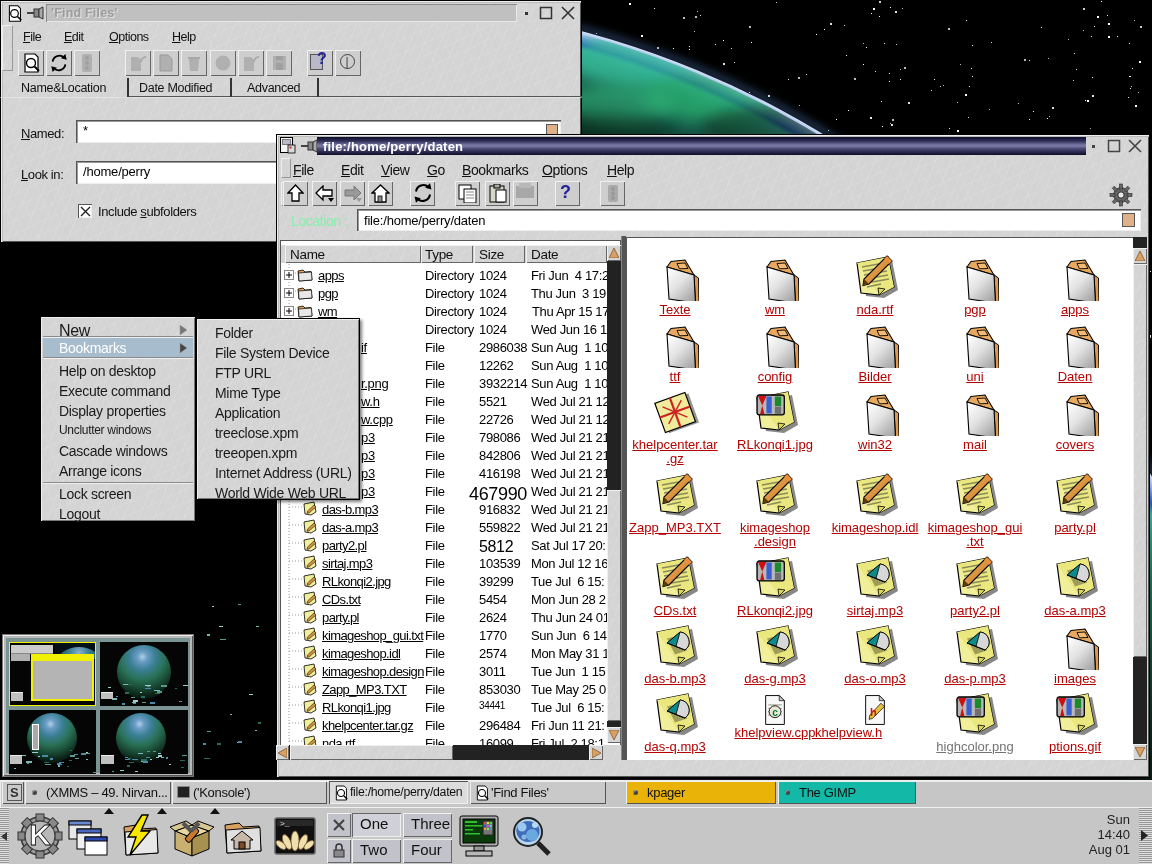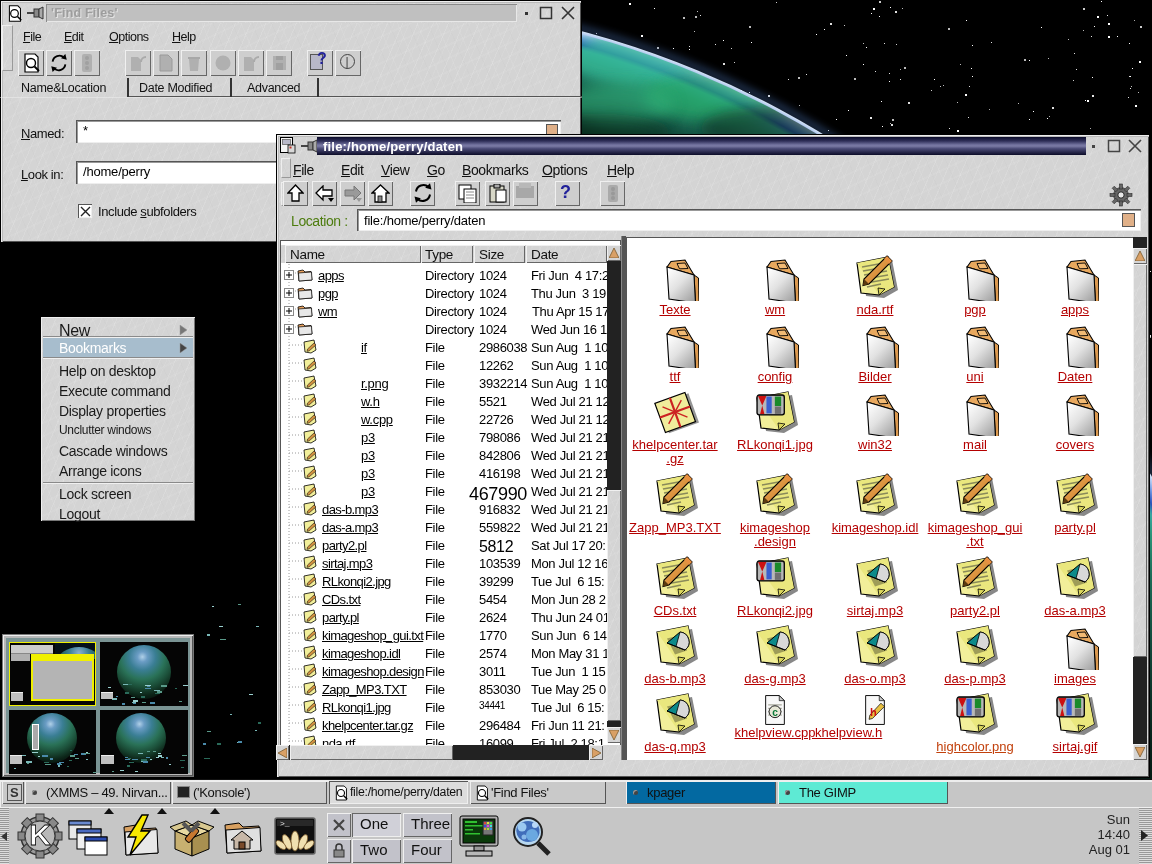--- a/index.html
+++ b/index.html
@@ -1371,21 +1371,21 @@
       <svg class="abs" style="left:7px;top:3px" width="12" height="20">
         <rect x="1" y="1" width="10" height="17" rx="2" fill="#aaaaaa"></rect>
         <circle cx="6" cy="5" r="2" fill="#999"></circle>
         <circle cx="6" cy="9.5" r="2" fill="#999"></circle>
         <circle cx="6" cy="14" r="2" fill="#999"></circle>
       </svg>
     </div>
     <svg class="abs" style="left:1108px;top:183px" width="26" height="24" viewBox="0 0 24 24">
       <use href="#gear"></use>
     </svg>
-    <div class="abs" style="position:absolute;left:291px;top:213px;font-size:14px;letter-spacing:-0.4px;color:#4d7c0f">Location :</div>
+    <div class="abs" style="position:absolute;left:291px;top:213px;font-size:14px;letter-spacing:-0.4px;color:#86efac">Location :</div>
     <div class="abs" style="position:absolute;left:357px;top:209px;width:784px;height:22px;background:#fff;box-shadow:inset 1px 1px 0 #555, inset 2px 2px 0 #999, inset -1px -1px 0 #eee">
       <div class="abs" style="left:7px;top:4px;font-size:13px;letter-spacing:-0.2px;color:#000">file:/home/perry/daten</div>
     </div>
     <div class="abs" style="position:absolute;left:1122px;top:213px;width:13px;height:14px;background:#e0b088;border:1px solid #555"></div>
     <div class="abs" style="position:absolute;left:280px;top:240px;width:341px;height:520px;background:#fff;border:1px solid #555"></div>
     <div class="tex abs" style="position:absolute;left:281px;top:245px;width:340px;height:18px"></div>
     <div class="tex abs" style="position:absolute;left:285px;top:245px;width:136px;height:18px;box-shadow:inset 1px 1px 0 #f0f0f0, inset -1px -1px 0 #666"></div>
     <div class="abs" style="position:absolute;left:290px;top:247px;font-size:13.5px;letter-spacing:-0.3px;color:#111">Name</div>
     <div class="tex abs" style="position:absolute;left:421px;top:245px;width:52px;height:18px;box-shadow:inset 1px 1px 0 #f0f0f0, inset -1px -1px 0 #666"></div>
     <div class="abs" style="position:absolute;left:425px;top:247px;font-size:13.5px;letter-spacing:-0.3px;color:#111">Type</div>
@@ -1785,25 +1785,25 @@
       <use href="#cpage"></use>
     </svg>
     <div style="position:absolute;left:715px;top:726px;width:120px;text-align:center;color:#b40000;font-size:13px;line-height:14px"><span class="u">khelpview.cpp</span></div>
     <svg class="abs" style="left:854px;top:693px" width="42" height="34" viewBox="0 0 42 40">
       <use href="#hpage"></use>
     </svg>
     <div style="position:absolute;left:815px;top:726px;width:120px;color:#b40000;font-size:13px;line-height:14px"><span class="u">khelpview.h</span></div>
     <svg class="abs" style="left:951px;top:690px" width="48" height="48" viewBox="0 0 48 46">
       <use href="#idoc"></use>
     </svg>
-    <div style="position:absolute;left:915px;top:740px;width:120px;text-align:center;color:#c2410c;font-size:13px;line-height:14px"><span class="u">highcolor.png</span></div>
+    <div style="position:absolute;left:915px;top:740px;width:120px;text-align:center;color:#737373;font-size:13px;line-height:14px"><span class="u">highcolor.png</span></div>
     <svg class="abs" style="left:1051px;top:690px" width="48" height="48" viewBox="0 0 48 46">
       <use href="#idoc"></use>
     </svg>
-    <div style="position:absolute;left:1015px;top:740px;width:120px;text-align:center;color:#b40000;font-size:13px;line-height:14px"><span class="u">sirtaj.gif</span></div>
+    <div style="position:absolute;left:1015px;top:740px;width:120px;text-align:center;color:#b40000;font-size:13px;line-height:14px"><span class="u">ptions.gif</span></div>
     <div class="marble abs" style="position:absolute;left:1133px;top:237px;width:14px;height:523px;background:#222"></div>
     <div class="tex abs" style="position:absolute;left:1133px;top:248px;width:14px;height:16px;box-shadow:inset 1px 1px 0 #f0f0f0, inset -1px -1px 0 #666">
       <svg class="abs" style="left:2px;top:3px" width="10" height="10">
         <path d="M5,0 L10,10 L0,10 Z" fill="#d9a066" stroke="#7a5a30" stroke-width="0.8"></path>
       </svg>
     </div>
     <div class="tex abs" style="position:absolute;left:1133px;top:264px;width:14px;height:393px;box-shadow:inset 1px 1px 0 #f0f0f0, inset -1px -1px 0 #666"></div>
     <div class="tex abs" style="position:absolute;left:1133px;top:744px;width:14px;height:16px;box-shadow:inset 1px 1px 0 #f0f0f0, inset -1px -1px 0 #666">
       <svg class="abs" style="left:2px;top:3px" width="10" height="10">
         <path d="M0,0 L10,0 L5,10 Z" fill="#d9a066" stroke="#7a5a30" stroke-width="0.8"></path>
@@ -1826,20 +1826,31 @@
       <div style="position:absolute;left:18px;top:46px;font-size:14px;letter-spacing:-0.3px;color:#1a1a1a">Help on desktop</div>
       <div style="position:absolute;left:18px;top:66px;font-size:14px;letter-spacing:-0.3px;color:#1a1a1a">Execute command</div>
       <div style="position:absolute;left:18px;top:86px;font-size:14px;letter-spacing:-0.3px;color:#1a1a1a">Display properties</div>
       <div style="position:absolute;left:18px;top:106px;font-size:12px;letter-spacing:-0.3px;color:#1a1a1a">Unclutter windows</div>
       <div style="position:absolute;left:18px;top:126px;font-size:14px;letter-spacing:-0.3px;color:#1a1a1a">Cascade windows</div>
       <div style="position:absolute;left:18px;top:146px;font-size:14px;letter-spacing:-0.3px;color:#1a1a1a">Arrange icons</div>
       <div style="position:absolute;left:2px;top:165px;width:150px;height:0;border-top:1px solid #8a8a8a;border-bottom:1px solid #f0f0f0"></div>
       <div style="position:absolute;left:18px;top:169px;font-size:14px;letter-spacing:-0.3px;color:#1a1a1a">Lock screen</div>
       <div style="position:absolute;left:18px;top:189px;font-size:14px;letter-spacing:-0.3px;color:#1a1a1a">Logout</div>
     </div>
+    <div class="tex abs" style="position:absolute;left:196px;top:318px;width:164px;height:182px;border:1px solid #000;box-shadow:inset 1px 1px 0 #f0f0f0, inset -1px -1px 0 #777, 2px 2px 3px rgba(0,0,0,0.5)">
+      <div style="position:absolute;left:18px;top:6px;font-size:14px;letter-spacing:-0.3px;color:#1a1a1a">Folder</div>
+      <div style="position:absolute;left:18px;top:26px;font-size:14px;letter-spacing:-0.3px;color:#1a1a1a">File System Device</div>
+      <div style="position:absolute;left:18px;top:46px;font-size:14px;letter-spacing:-0.3px;color:#1a1a1a">FTP URL</div>
+      <div style="position:absolute;left:18px;top:66px;font-size:14px;letter-spacing:-0.3px;color:#1a1a1a">Mime Type</div>
+      <div style="position:absolute;left:18px;top:86px;font-size:14px;letter-spacing:-0.3px;color:#1a1a1a">Application</div>
+      <div style="position:absolute;left:18px;top:106px;font-size:14px;letter-spacing:-0.3px;color:#1a1a1a">treeclose.xpm</div>
+      <div style="position:absolute;left:18px;top:126px;font-size:14px;letter-spacing:-0.3px;color:#1a1a1a">treeopen.xpm</div>
+      <div style="position:absolute;left:18px;top:146px;font-size:14px;letter-spacing:-0.3px;color:#1a1a1a">Internet Address (URL)</div>
+      <div style="position:absolute;left:18px;top:166px;font-size:14px;letter-spacing:-0.3px;color:#1a1a1a">World Wide Web URL</div>
+    </div>
   </div>
 <div class="tex abs" style="position:absolute;left:0px;top:779px;width:1152px;height:28px;background:#c6c6c6;border-top:1px solid #111;box-shadow:inset 1px 2px 0 #ededed"></div>
 <div class="abs" style="position:absolute;left:2px;top:781px;width:22px;height:23px;background:#c9c9c9;box-shadow:inset 1px 1px 0 #f0f0f0, inset -1px -1px 0 #555">
     <div class="abs" style="left:5px;top:3px;font-size:13px;font-weight:bold;color:#333;border:1px solid #555;padding:0 2px">S</div>
   </div>
 <div class="abs" style="position:absolute;left:25px;top:781px;width:146px;height:23px;background:#c9c9c9;box-shadow:inset 1px 1px 0 #f0f0f0, inset -1px -1px 0 #555">
     <div class="abs" style="left:7px;top:9px;width:5px;height:5px;border-radius:50%;background:#444;box-shadow:inset 1px 1px 0 #999"></div>
     <div class="abs" style="left:21px;top:4px;font-size:13px;letter-spacing:-0.3px;color:#111;white-space:nowrap">(XMMS – 49. Nirvan...</div>
   </div>
 <div class="abs" style="position:absolute;left:172px;top:781px;width:155px;height:23px;background:#c9c9c9;box-shadow:inset 1px 1px 0 #f0f0f0, inset -1px -1px 0 #555">
@@ -1851,25 +1862,25 @@
       <use href="#magdoc"></use>
     </svg>
     <div class="abs" style="left:21px;top:4px;font-size:12.3px;letter-spacing:-0.3px;color:#111;white-space:nowrap">file:/home/perry/daten</div>
   </div>
 <div class="abs" style="position:absolute;left:470px;top:781px;width:136px;height:23px;background:#c9c9c9;box-shadow:inset 1px 1px 0 #f0f0f0, inset -1px -1px 0 #555">
     <svg class="abs" style="left:5px;top:4px" width="14" height="16" viewBox="0 0 18 20">
       <use href="#magdoc"></use>
     </svg>
     <div class="abs" style="left:21px;top:4px;font-size:13px;letter-spacing:-0.3px;color:#111;white-space:nowrap">'Find Files'</div>
   </div>
-<div class="abs" style="position:absolute;left:626px;top:781px;width:150px;height:23px;background:#0369a1;box-shadow:inset 1px 1px 0 #f0f0f0, inset -1px -1px 0 #555">
+<div class="abs" style="position:absolute;left:626px;top:781px;width:150px;height:23px;background:#eab308;box-shadow:inset 1px 1px 0 #f0f0f0, inset -1px -1px 0 #555">
     <div class="abs" style="left:7px;top:9px;width:5px;height:5px;border-radius:50%;background:#444;box-shadow:inset 1px 1px 0 #999"></div>
     <div class="abs" style="left:21px;top:4px;font-size:13px;letter-spacing:-0.3px;color:#111;white-space:nowrap">kpager</div>
   </div>
-<div class="abs" style="position:absolute;left:778px;top:781px;width:170px;height:23px;background:#5eead4;box-shadow:inset 1px 1px 0 #f0f0f0, inset -1px -1px 0 #555">
+<div class="abs" style="position:absolute;left:778px;top:781px;width:138px;height:23px;background:#14b8a6;box-shadow:inset 1px 1px 0 #f0f0f0, inset -1px -1px 0 #555">
     <div class="abs" style="left:7px;top:9px;width:5px;height:5px;border-radius:50%;background:#444;box-shadow:inset 1px 1px 0 #999"></div>
     <div class="abs" style="left:21px;top:4px;font-size:13px;letter-spacing:-0.3px;color:#111;white-space:nowrap">The GIMP</div>
   </div>
 <div class="tex abs" style="position:absolute;left:0px;top:807px;width:1152px;height:57px;background:#c6c6c6;border-top:1px solid #f0f0f0"></div>
 <div class="abs" style="position:absolute;left:0px;top:808px;width:9px;height:56px;background:repeating-linear-gradient(0deg,#ddd 0 1px,#999 1px 2px)">
     <svg class="abs" style="left:1px;top:24px" width="7" height="9">
       <path d="M6,0 L0,4.5 L6,9 Z" fill="#333"></path>
     </svg>
   </div>
 <div class="abs" style="position:absolute;left:1139px;top:808px;width:13px;height:56px;background:repeating-linear-gradient(0deg,#ddd 0 1px,#999 1px 2px)">

